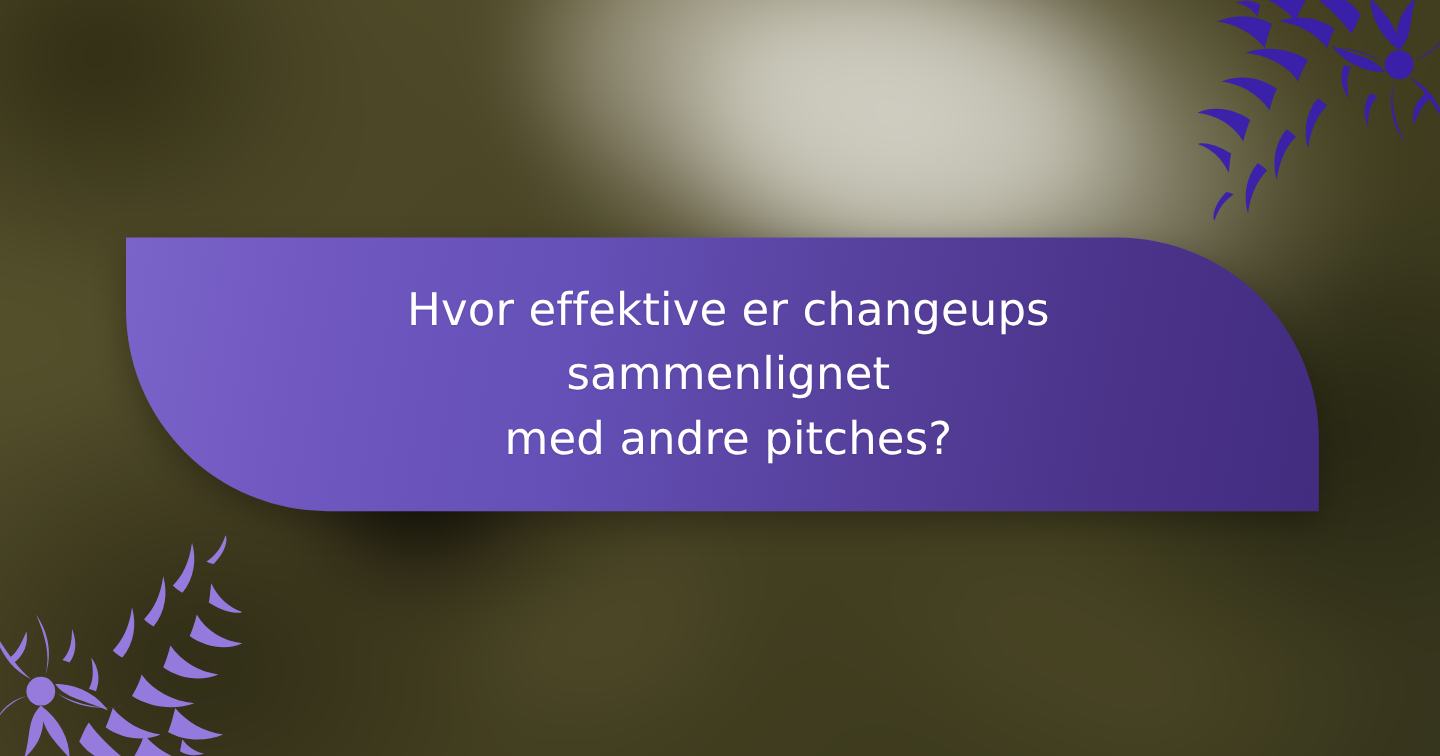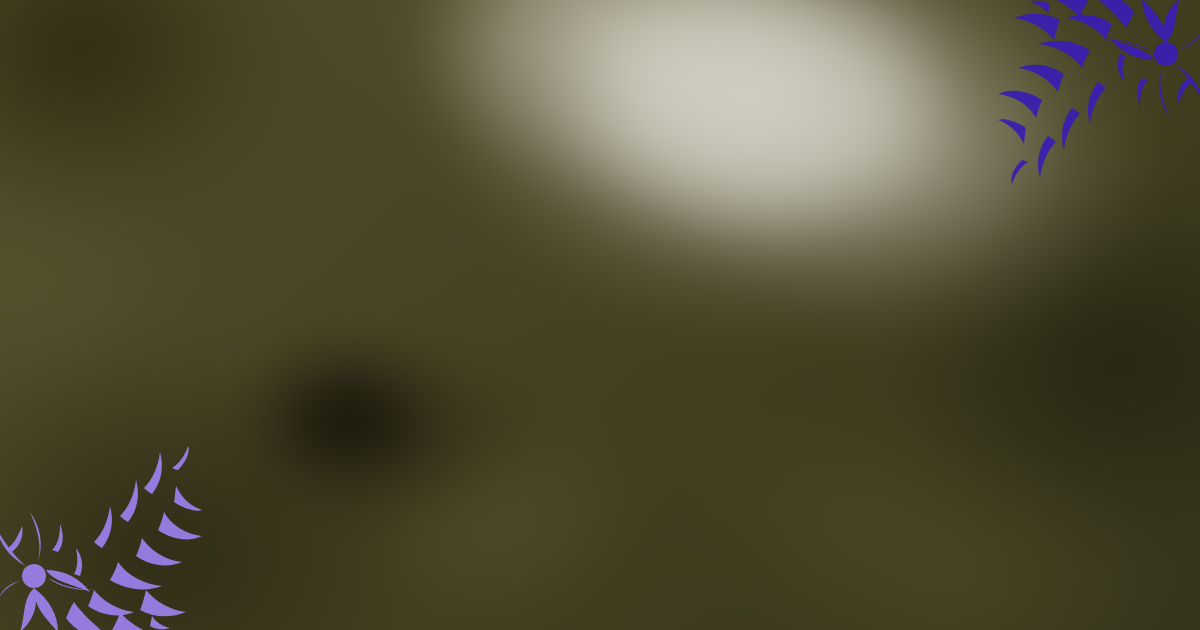--- a/index.html
+++ b/index.html
@@ -157,14 +157,21 @@
         <path d="M160 142 C170 154 172 170 168 184 C166 168 160 156 152 148 C155 145 158 143 160 142 Z"></path>
         <path d="M186 166 C196 176 198 186 196 190 C192 178 186 172 180 168 C182 167 185 166 186 166 Z"></path>
         <path d="M88 60 C92 70 90 80 84 88 C86 78 86 68 82 62 Z"></path>
         <path d="M66 84 C72 92 72 102 68 112 C68 100 66 92 60 86 Z"></path>
         <path d="M20 84 C28 90 32 100 30 110 C26 100 22 92 16 88 Z"></path>
         <path d="M158 10 C164 6 172 6 178 8 C170 10 164 14 160 20 Z"></path>
       </g>
     </svg>
   </div>
 
+  <div class="banner">
+    <h1 class="banner-title">
+      <span>Hvor effektive er changeups sammenlignet</span>
+      <br>
+      <span>med andre pitches?</span>
+    </h1>
+  </div>
 
 </div>
 
 </body></html>

